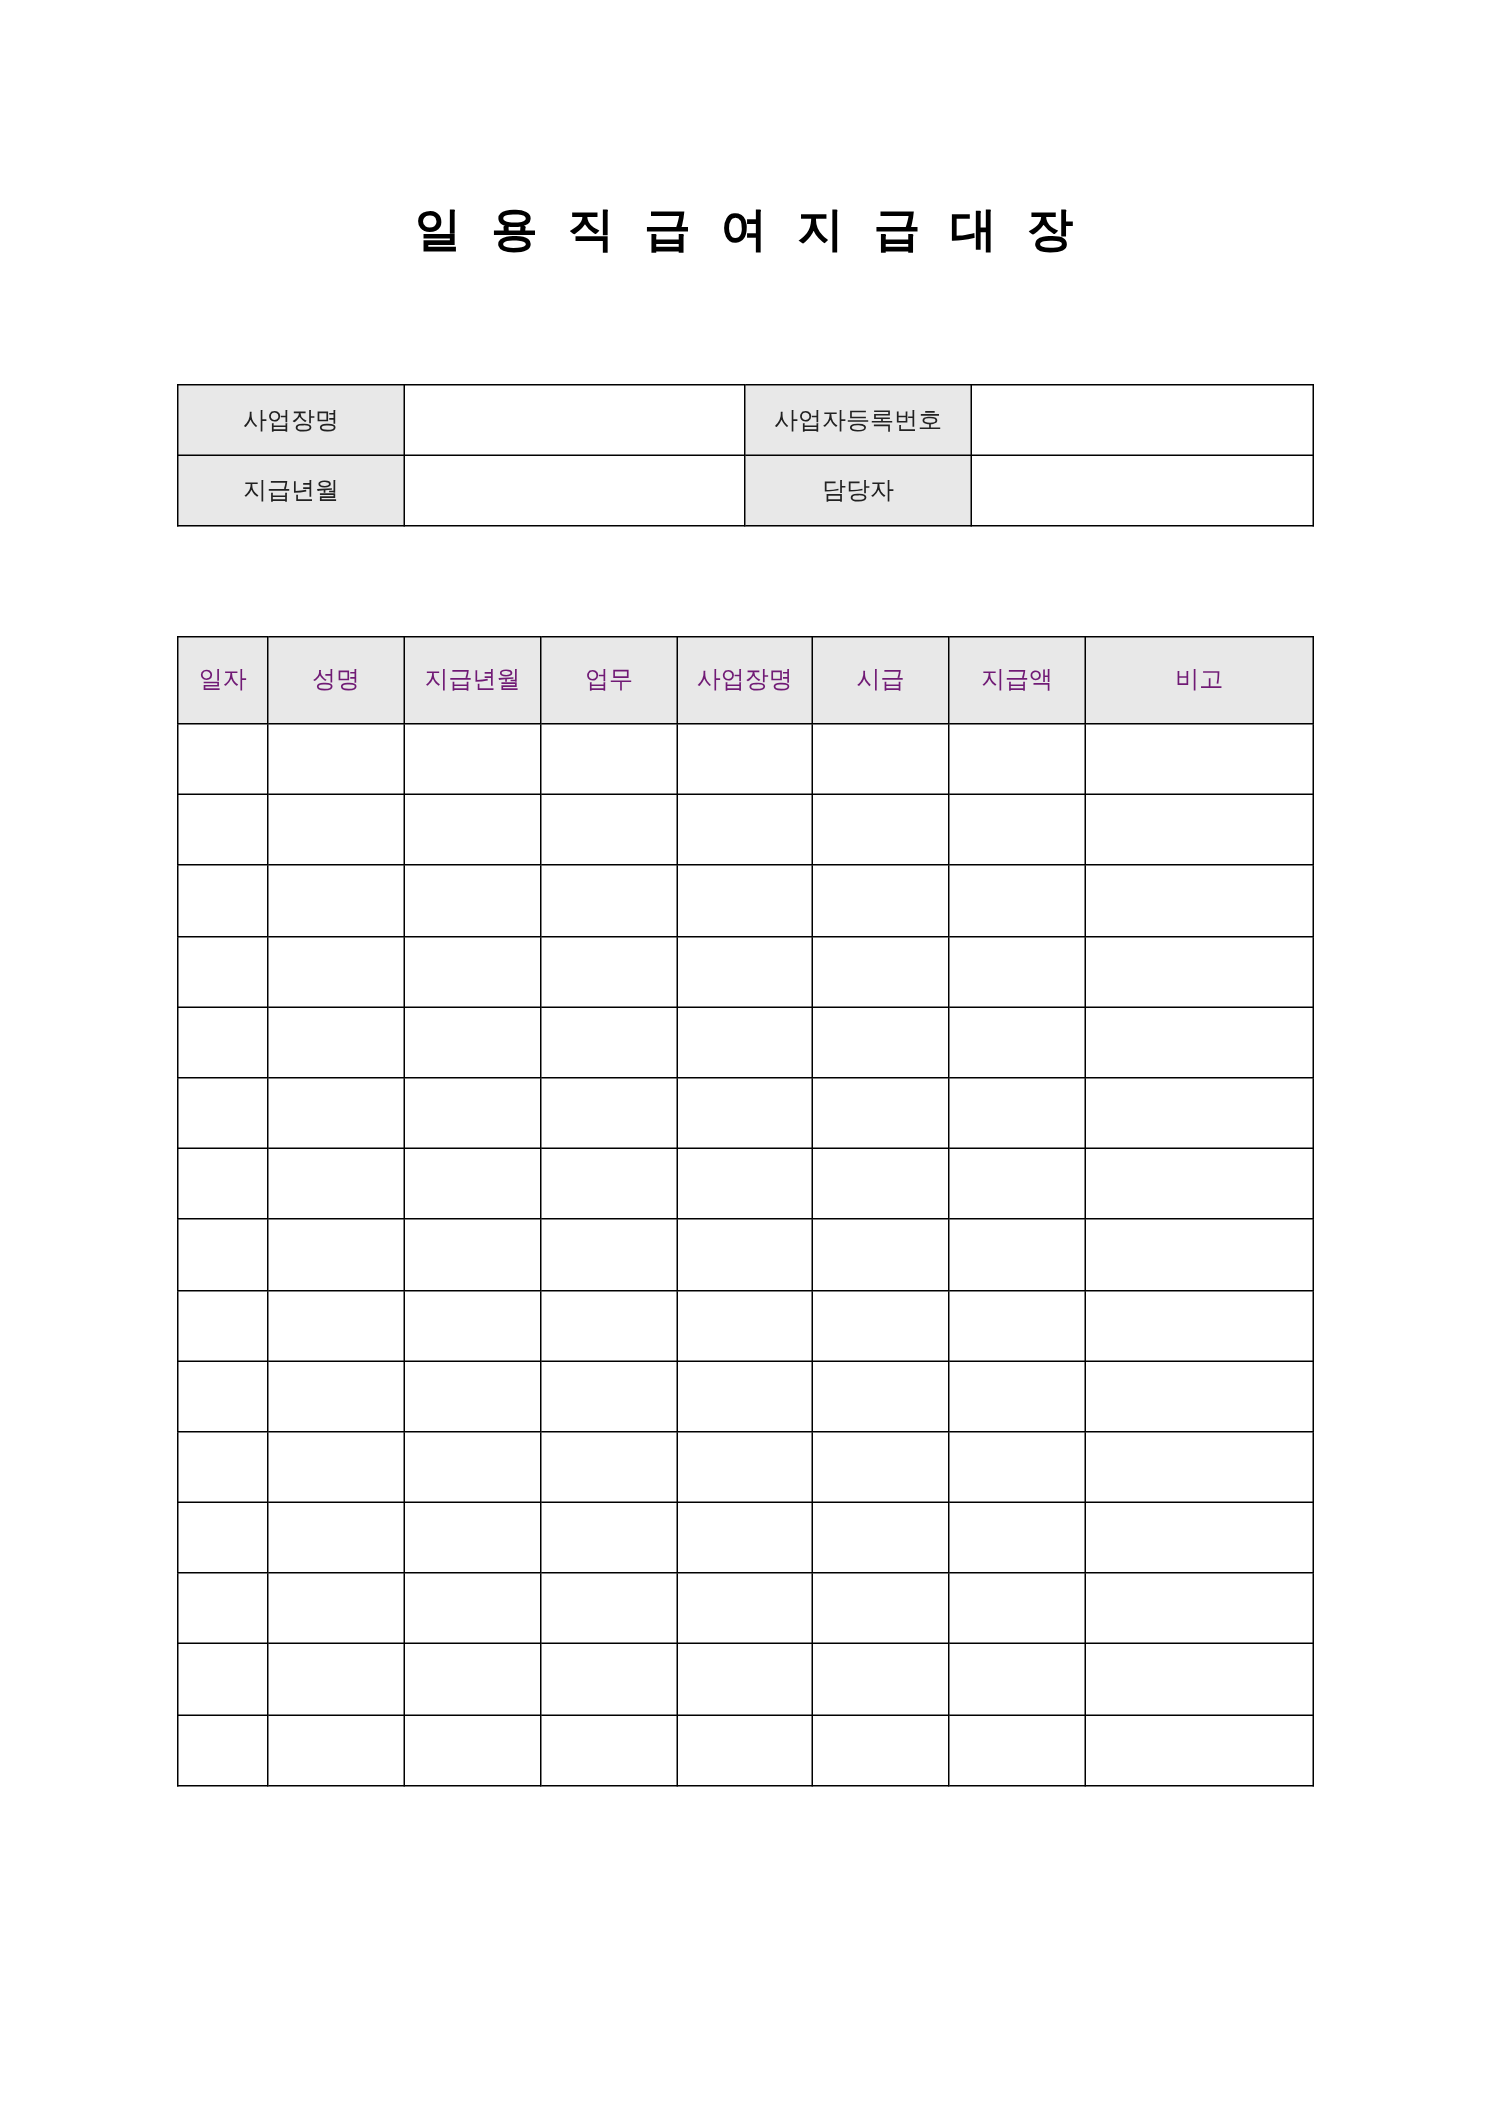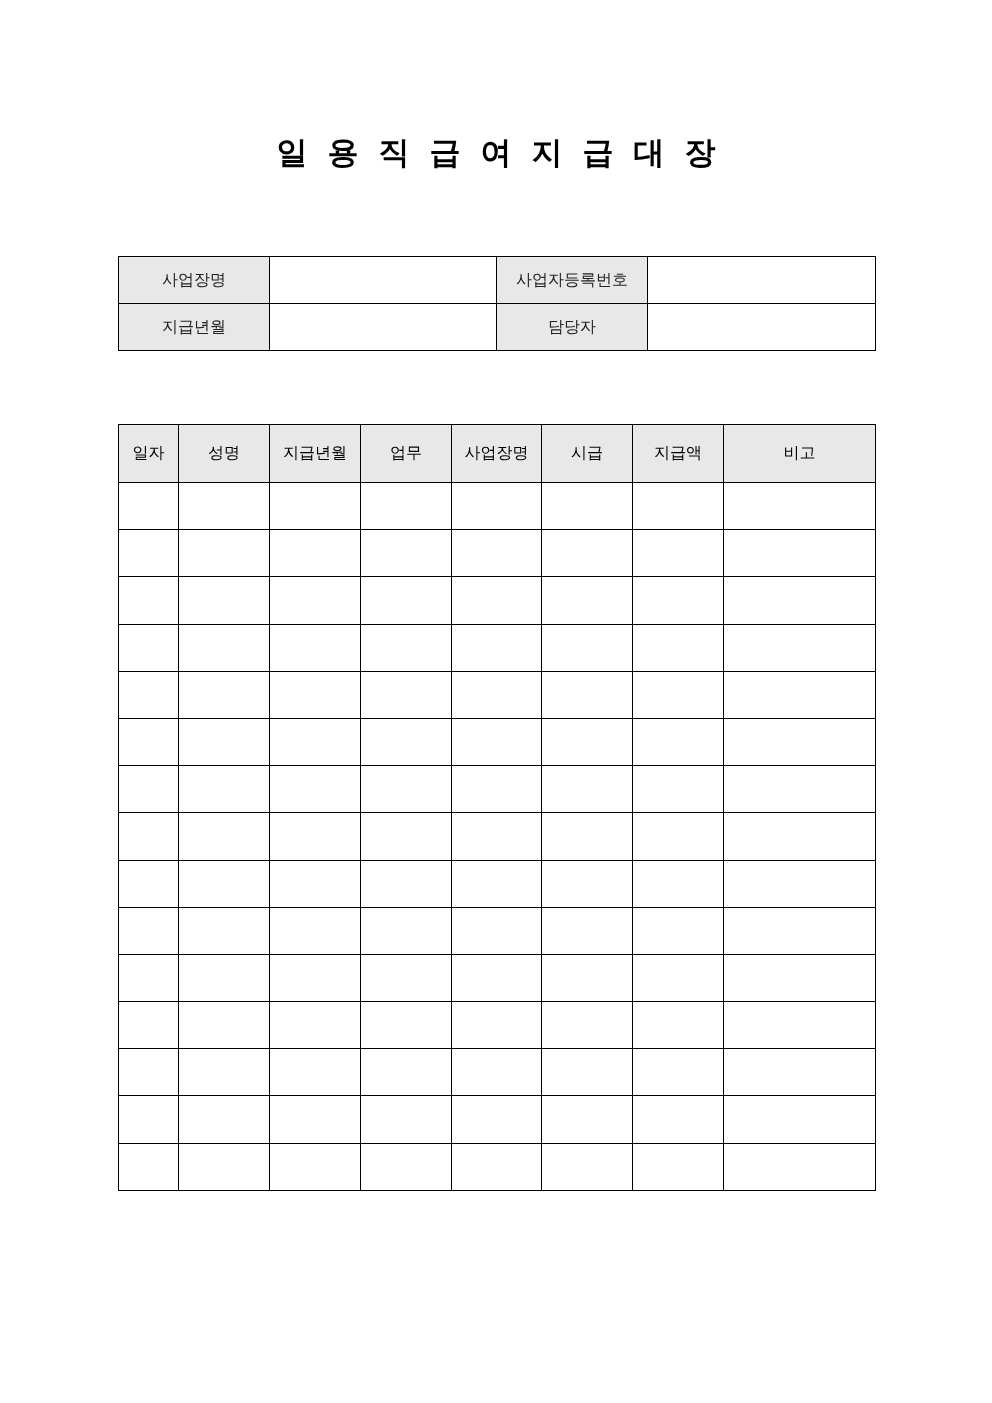--- a/index.html
+++ b/index.html
@@ -4,21 +4,21 @@
 <style>
   html, body { margin:0; padding:0; background:#ffffff; }
   body { width:992px; height:1403px; position:relative; font-family:"DejaVu Sans", sans-serif; color:#000; }
   .title { position:absolute; left:0; top:132px; width:992px; text-align:center; font-size:31px; font-weight:bold; letter-spacing:20px; padding-left:20px; box-sizing:border-box; }
   table { border-collapse:collapse; position:absolute; table-layout:fixed; }
   td, th { border:1px solid #000; padding:0; font-weight:normal; font-size:16px; text-align:center; vertical-align:middle; }
   .info { left:118px; top:256px; width:757px; }
   .info td { height:46px; }
   .label { background:#e8e8e8; color:#222; }
   .ledger { left:118px; top:424px; width:757px; }
-  .ledger th { background:#e8e8e8; height:57px; color:#000000; }
+  .ledger th { background:#e8e8e8; height:57px; color:#701a75; }
   .ledger td { height:46.2px; }
 </style>
 </head>
 <body>
 
 <div class="title">일용직급여지급대장</div>
 
 <table class="info">
   <colgroup>
       <col style="width:151px">

